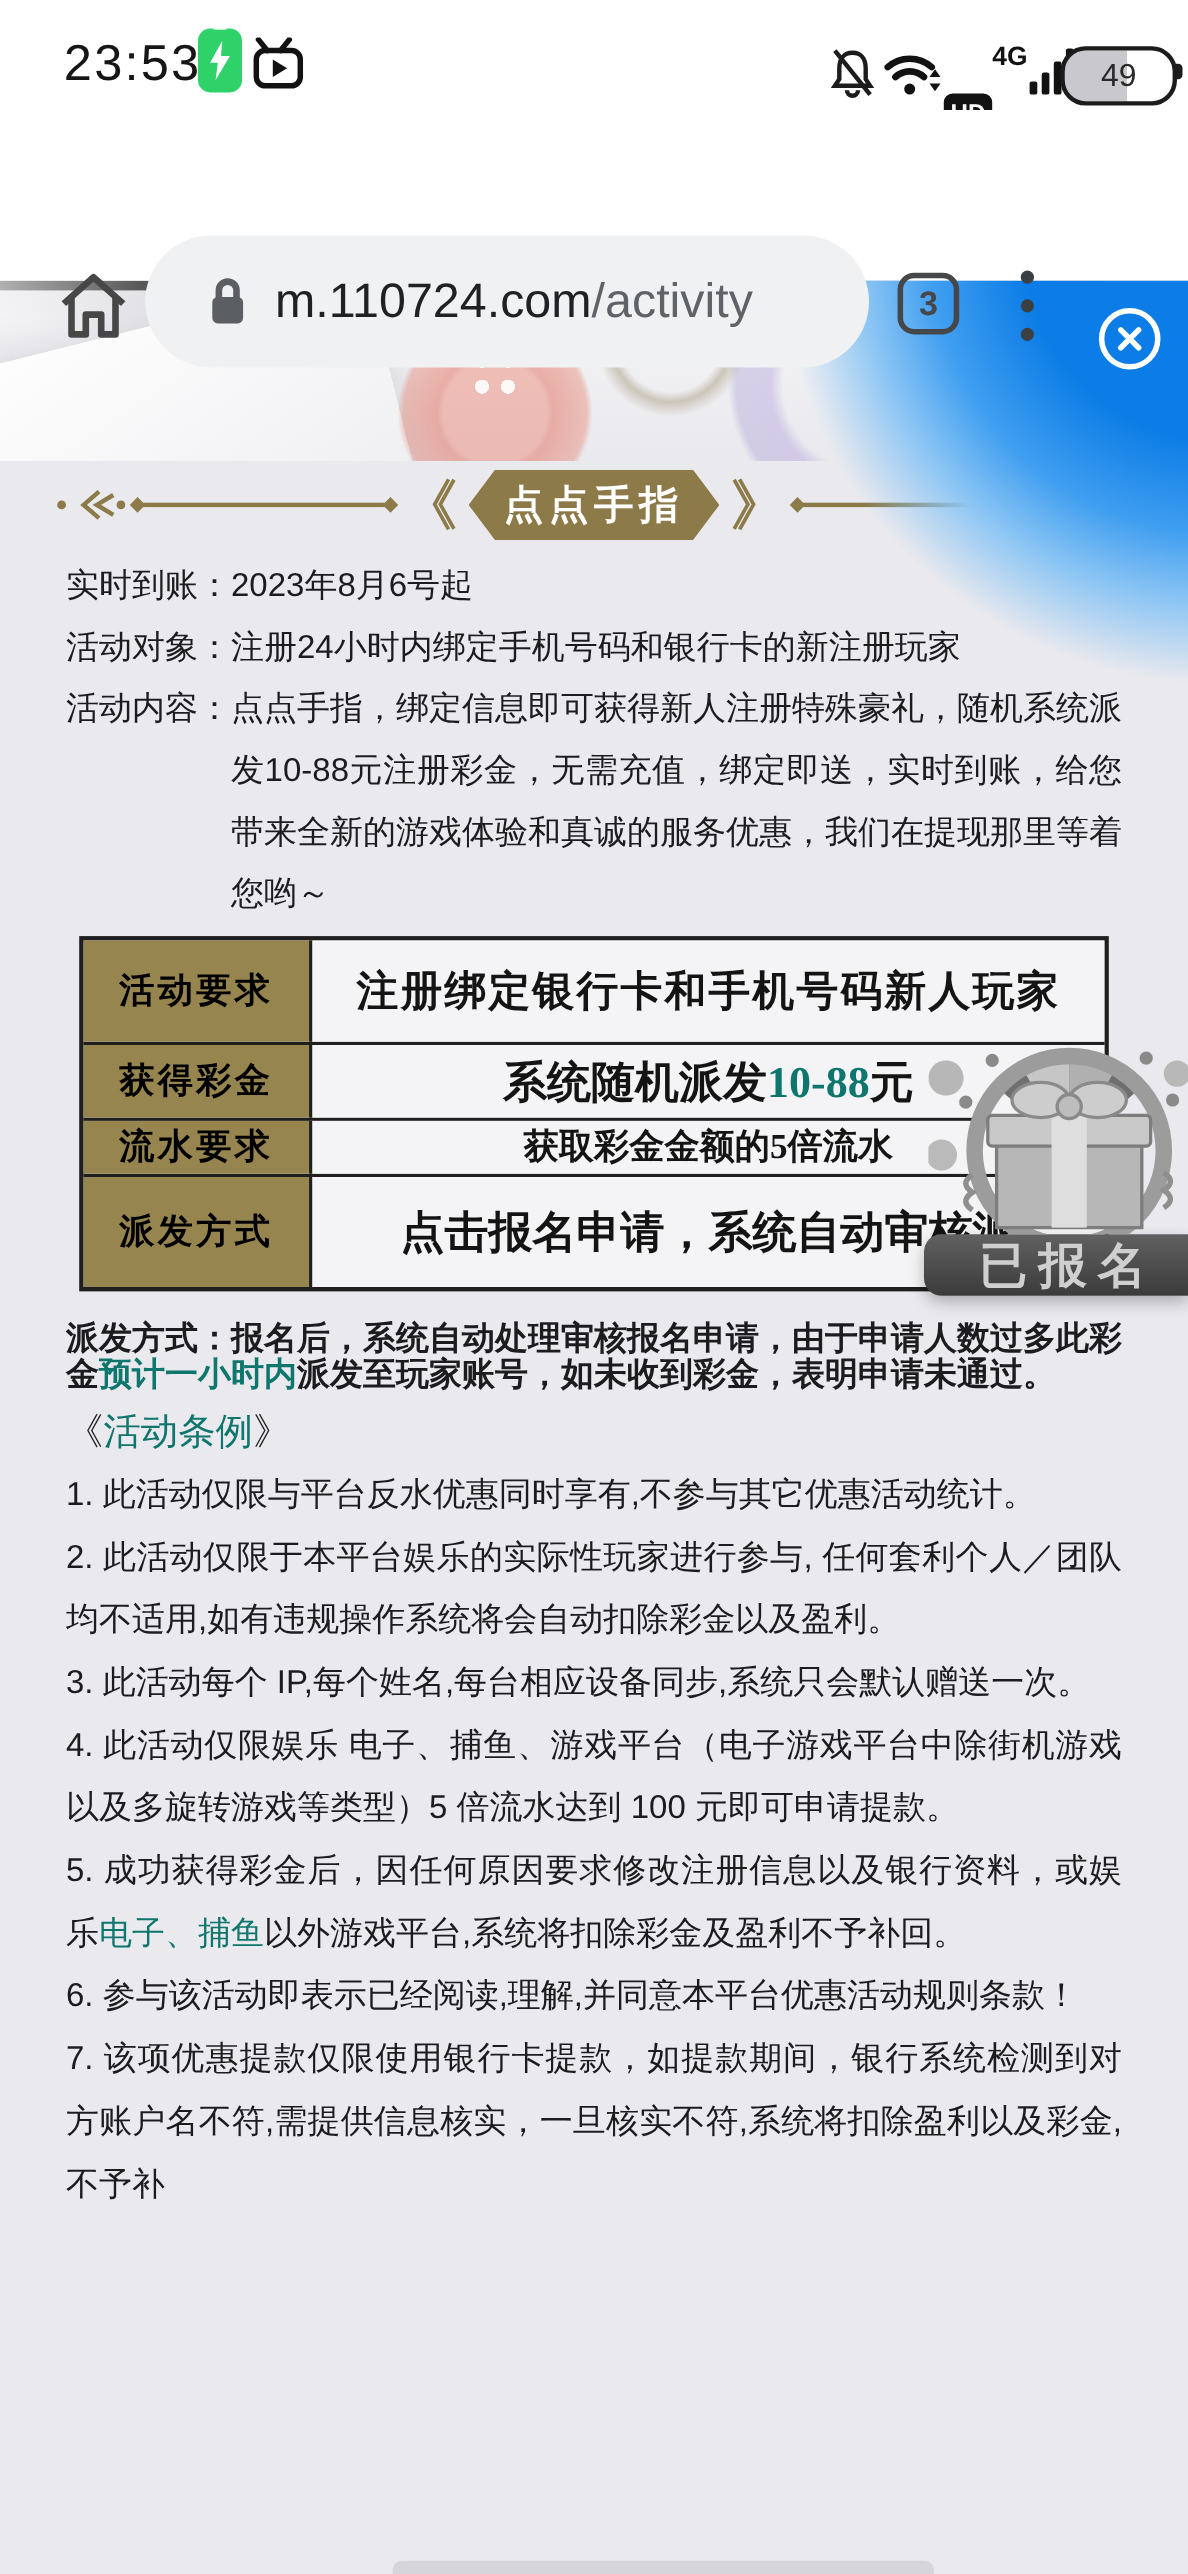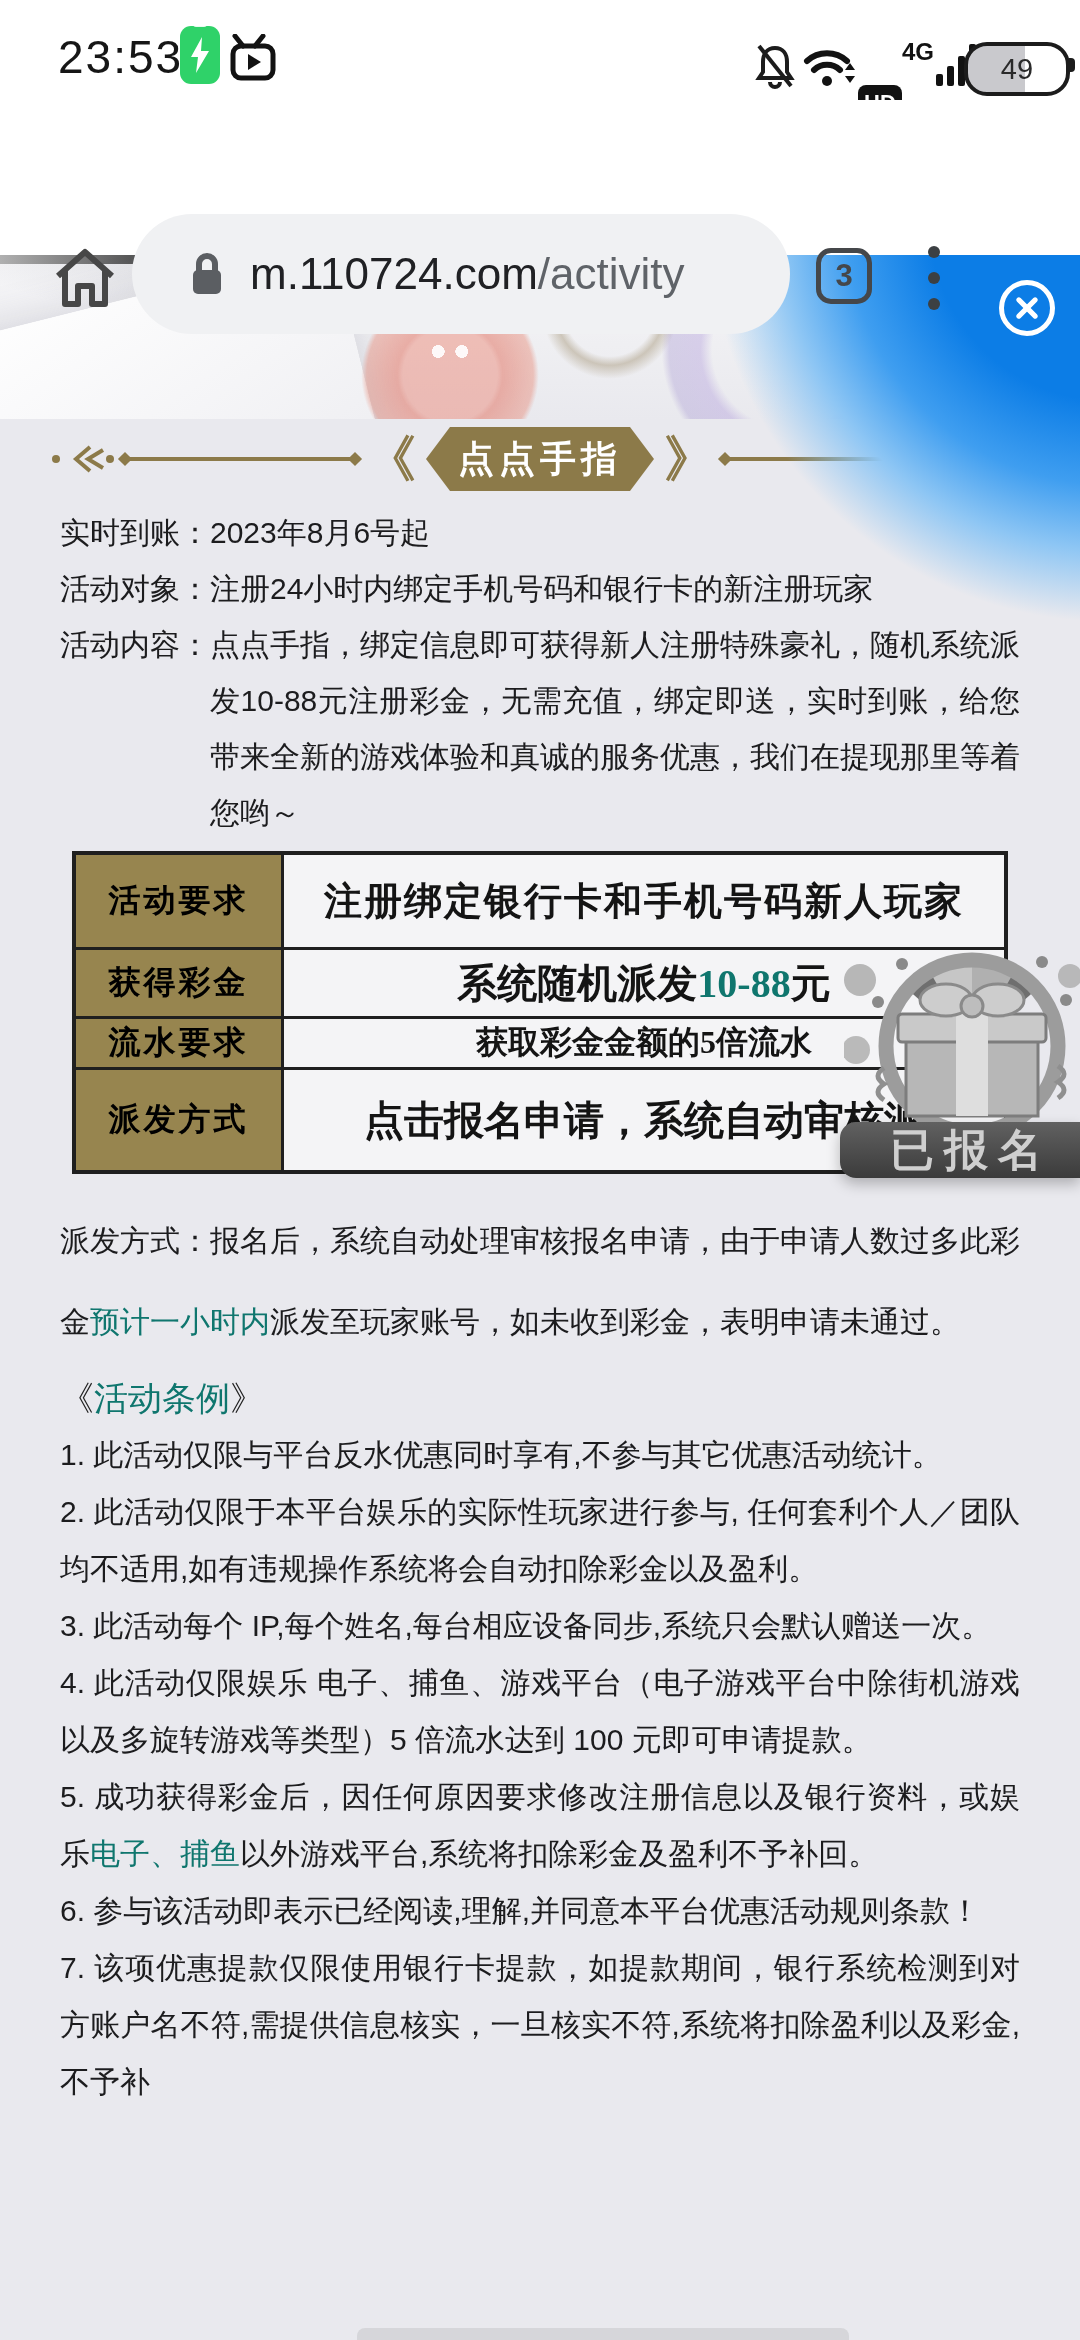--- a/index.html
+++ b/index.html
@@ -89,21 +89,21 @@
   .r3 .tcell-r{font-family:"Liberation Serif",serif;font-size:32px;font-weight:700;}
   .r4 .tcell-r{font-size:40px;font-weight:900;}
   .red{color:#0f766e;}
   
   .reg{position:absolute;top:695px;right:0;width:252px;z-index:5;}
   .reg svg{display:block;margin-left:auto;}
   .reg-bar{height:56px;margin-left:12px;background:linear-gradient(180deg,#616161,#3b3b3b);border-radius:16px 0 0 16px;
            color:#cfcfcf;font-size:44px;font-weight:700;letter-spacing:10px;display:flex;align-items:center;justify-content:center;
            padding-left:22px;box-shadow:0 6px 14px rgba(0,0,0,.25);}
   
-  .para{margin:26px 60px 0;font-size:30px;line-height:81px;text-align:justify;}
+  .para{margin:26px 60px 0;font-size:30px;line-height:33px;text-align:justify;font-weight:bold;}
   .para.note{margin-top:20px;}
   .rules-title{margin:8px 60px 0;font-size:34px;line-height:56px;font-weight:400;}
   .rules-title .bk{color:#222;}
   .rules{margin:0 60px;font-size:30px;line-height:57px;text-align:justify;}
   .rules .rule{margin:0;}
   
   .bottom-strip{position:absolute;left:357px;bottom:0;width:492px;height:12px;background:#d6d6da;border-radius:8px 8px 0 0;z-index:8;}
 </style>
 </head>
 <body>

